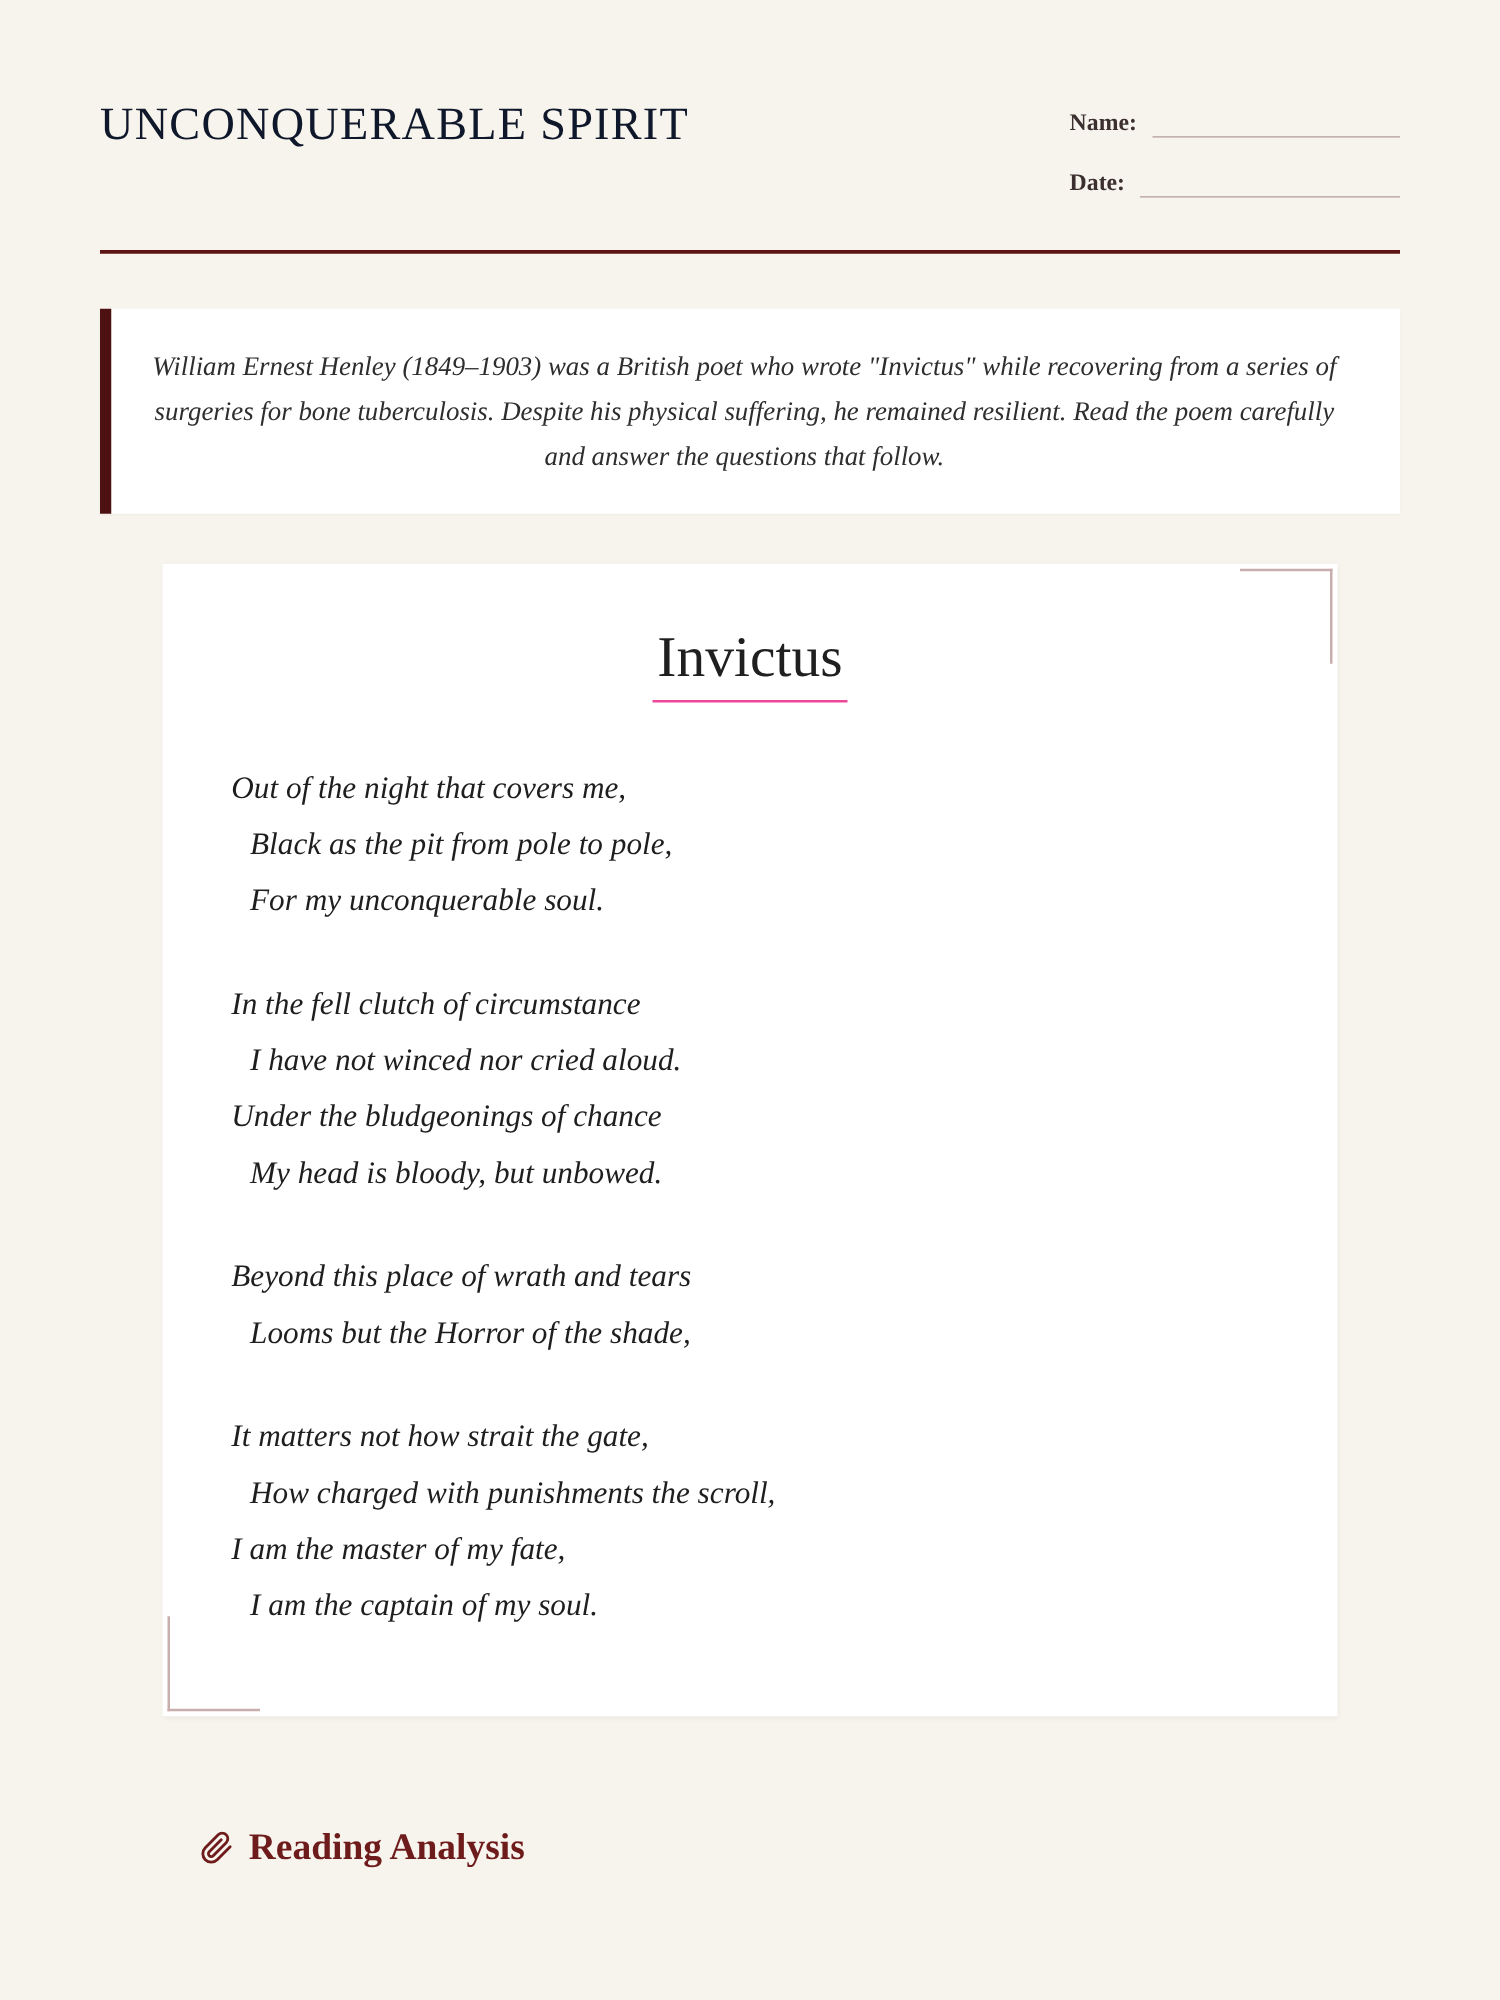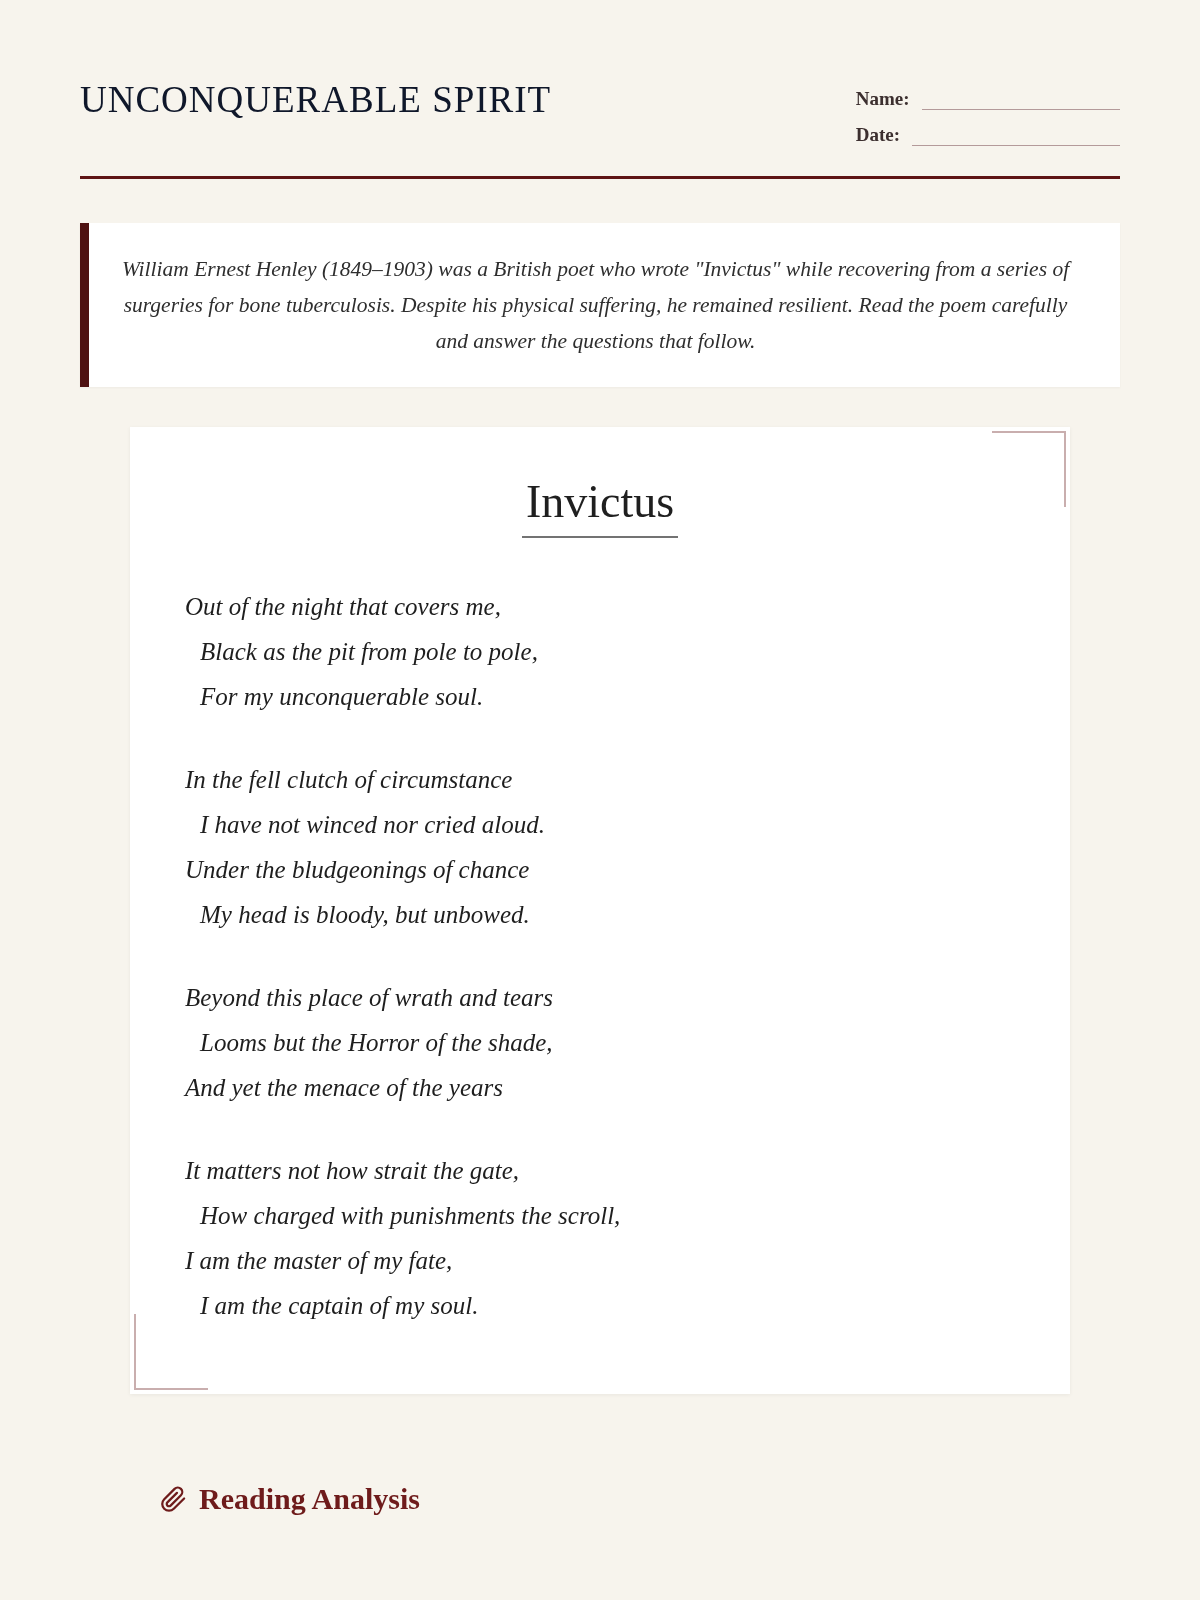--- a/index.html
+++ b/index.html
@@ -21,21 +21,21 @@
     color: #0f172a;
     text-align: right;
   }
   .page-subtitle {
     margin-top: 10px;
     font-style: italic;
     font-size: 20px;
     color: #5a5a5a;
   }
   .fill-fields { padding-top: 10px; }
-  .fill-row { display: flex; align-items: flex-end; margin-bottom: 14px; }
+  .fill-row { display: flex; align-items: flex-end; margin-bottom: 26px; }
   .fill-label { font-weight: 700; font-size: 19px; color: #3c2f2f; margin-right: 12px; }
   .fill-line { display: inline-block; border-bottom: 1.5px solid #b49a9a; height: 20px; }
   .fill-line.name { width: 198px; }
   .fill-line.date { width: 208px; }
 
   .divider {
     margin-top: 16px;
     border: none;
     border-top: 3px solid #5e1414;
   }
@@ -81,21 +81,21 @@
     border-bottom: 2px solid #c9aeae;
     border-left: 2px solid #c9aeae;
   }
   .poem-title-wrap { text-align: center; }
   .poem-title {
     display: inline-block;
     font-size: 46px;
     font-weight: 400;
     color: #1f1f1f;
     padding: 0 4px 8px 4px;
-    border-bottom: 2px solid #737373;
+    border-bottom: 2px solid #ec4899;
   }
   .poem-body { margin: 46px 0 0 55px; }
   .stanza { margin-bottom: 38px; font-style: italic; }
   .stanza:last-child { margin-bottom: 0; }
   .poem-line {
     font-size: 25px;
     line-height: 45px;
     color: #1e1e1e;
   }
   .poem-line.indent { padding-left: 15px; }
@@ -158,21 +158,20 @@
       </div>
       <div class="stanza">
         <div class="poem-line">In the fell clutch of circumstance</div>
         <div class="poem-line indent">I have not winced nor cried aloud.</div>
         <div class="poem-line">Under the bludgeonings of chance</div>
         <div class="poem-line indent">My head is bloody, but unbowed.</div>
       </div>
       <div class="stanza">
         <div class="poem-line">Beyond this place of wrath and tears</div>
         <div class="poem-line indent">Looms but the Horror of the shade,</div>
-        <div class="poem-line">And yet the menace of the years</div>
       </div>
       <div class="stanza">
         <div class="poem-line">It matters not how strait the gate,</div>
         <div class="poem-line indent">How charged with punishments the scroll,</div>
         <div class="poem-line">I am the master of my fate,</div>
         <div class="poem-line indent">I am the captain of my soul.</div>
       </div>
     </div>
   </div>
 

